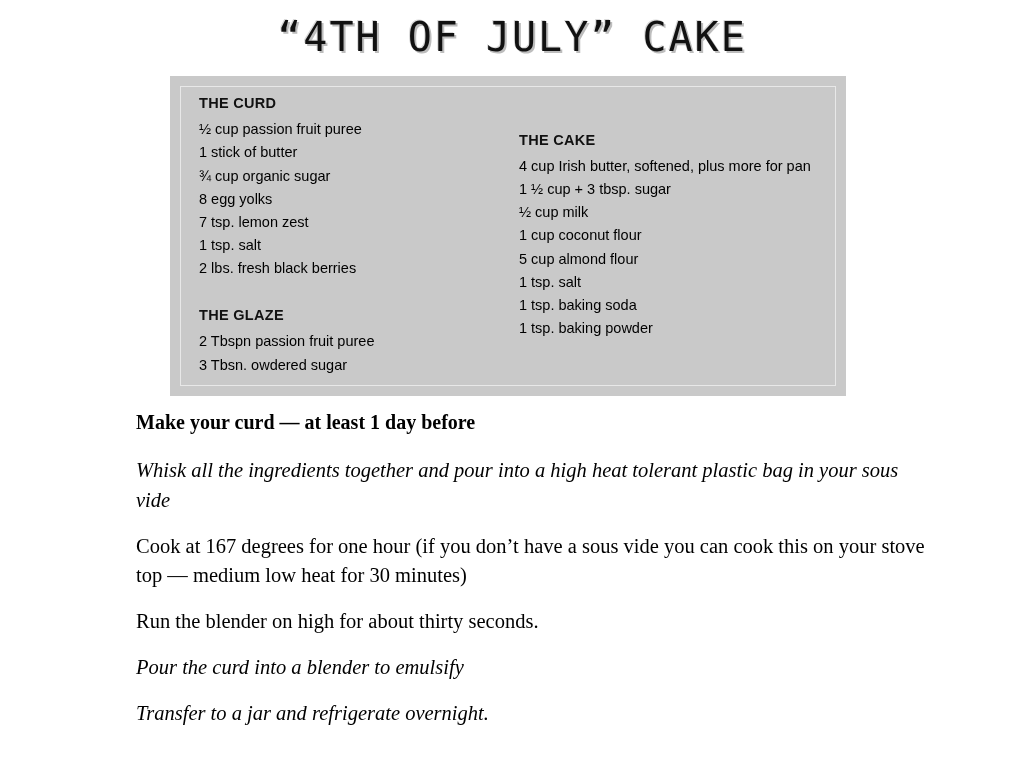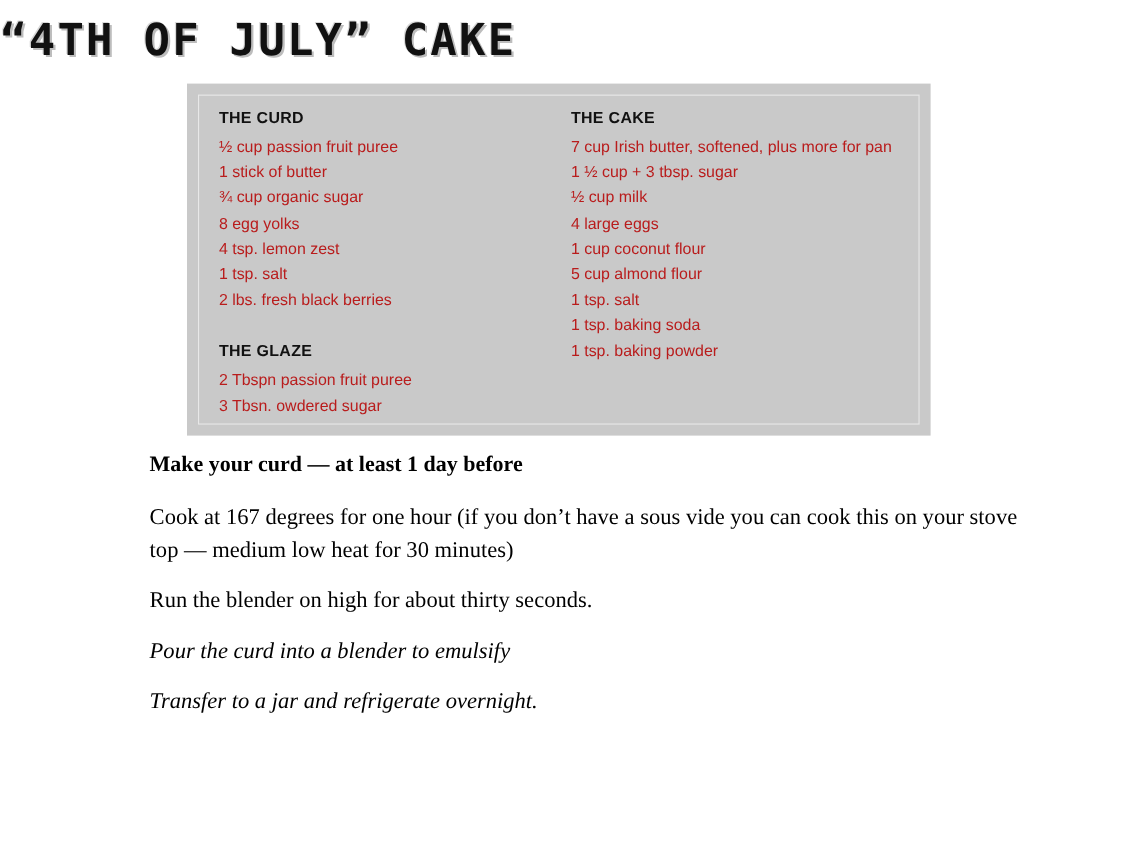--- a/index.html
+++ b/index.html
@@ -11,23 +11,23 @@
     height: 768px;
     background: #ffffff;
     font-family: "Liberation Serif", serif;
     color: #000000;
     overflow: hidden;
     position: relative;
   }
 
   
   .title {
-    text-align: left;
+    text-align: center;
     font-family: "DejaVu Sans Mono", monospace;
-    font-weight: bold;
+    font-weight: normal;
     font-size: 40px;
     letter-spacing: 2px;
     margin: 14px 0 0 0;
     color: #111111;
     text-shadow: 2px 2px 0 #bdbdbd, -1px -1px 0 #d9d9d9;
     white-space: nowrap;
   }
 
   
   .panel {
@@ -41,20 +41,21 @@
     padding: 10px;
   }
   .panel-inner {
     border: 1px solid #e8e8e8;
     width: 100%;
     height: 100%;
     box-sizing: border-box;
     padding: 13px 18px;
     display: flex;
     font-family: "Liberation Sans", sans-serif;
+    align-items: center;
   }
   .col-left {
     width: 320px;
     flex: 0 0 320px;
   }
   .col-right {
     flex: 1 1 auto;
   }
   .sec-head {
     font-weight: bold;
@@ -67,21 +68,21 @@
     margin-top: 27px;
   }
   ul.ing {
     list-style: none;
     margin: 0;
     padding: 0;
   }
   ul.ing li {
     font-size: 14.5px;
     line-height: 1.6;
-    color: #b91c1c;
+    color: #000000;
   }
   ul.ing li .note {
     font-weight: normal;
     font-size: 13.5px;
   }
 
   
   .instructions {
     position: absolute;
     left: 136px;
@@ -111,49 +112,49 @@
 <div class="panel">
   <div class="panel-inner">
 
     <div class="col-left">
       <div class="sec-head">THE CURD</div>
       <ul class="ing">
         <li>½ cup passion fruit puree</li>
         <li>1 stick of butter</li>
         <li>¾ cup organic sugar</li>
         <li>8 egg yolks</li>
-        <li>4 tsp. lemon zest</li>
+        <li>7 tsp. lemon zest</li>
         <li>1 tsp. salt</li>
         <li>2 lbs. fresh black berries</li>
       </ul>
 
       <div class="sec-head second">THE GLAZE</div>
       <ul class="ing">
         <li>2 Tbspn passion fruit puree</li>
         <li>3 Tbsn.  owdered sugar</li>
       </ul>
     </div>
 
     <div class="col-right">
       <div class="sec-head">THE CAKE</div>
       <ul class="ing">
-        <li>7 cup Irish butter, softened, plus more for pan</li>
+        <li>4 cup Irish butter, softened, plus more for pan</li>
         <li>1 ½ cup + 3 tbsp. sugar</li>
         <li>½ cup milk</li>
-        <li>4 large eggs</li>
         <li>1 cup coconut flour</li>
         <li>5 cup almond flour</li>
         <li>1 tsp. salt</li>
         <li>1 tsp. baking soda</li>
         <li>1 tsp. baking powder</li>
       </ul>
     </div>
 
   </div>
 </div>
 
 <div class="instructions">
   <p class="step bold">Make your curd — at least 1 day before</p>
+  <p class="step italic">Whisk all the ingredients together and pour into a high heat tolerant plastic bag in your sous vide</p>
   <p class="step">Cook at 167 degrees for one hour (if you don’t have a sous vide you can cook this on your stove top — medium low heat for 30 minutes)</p>
   <p class="step">Run the blender on high for about thirty seconds.</p>
   <p class="step italic">Pour the curd into a blender to emulsify</p>
   <p class="step italic">Transfer to a jar and refrigerate overnight.</p>
 </div>
 
 </body></html>

